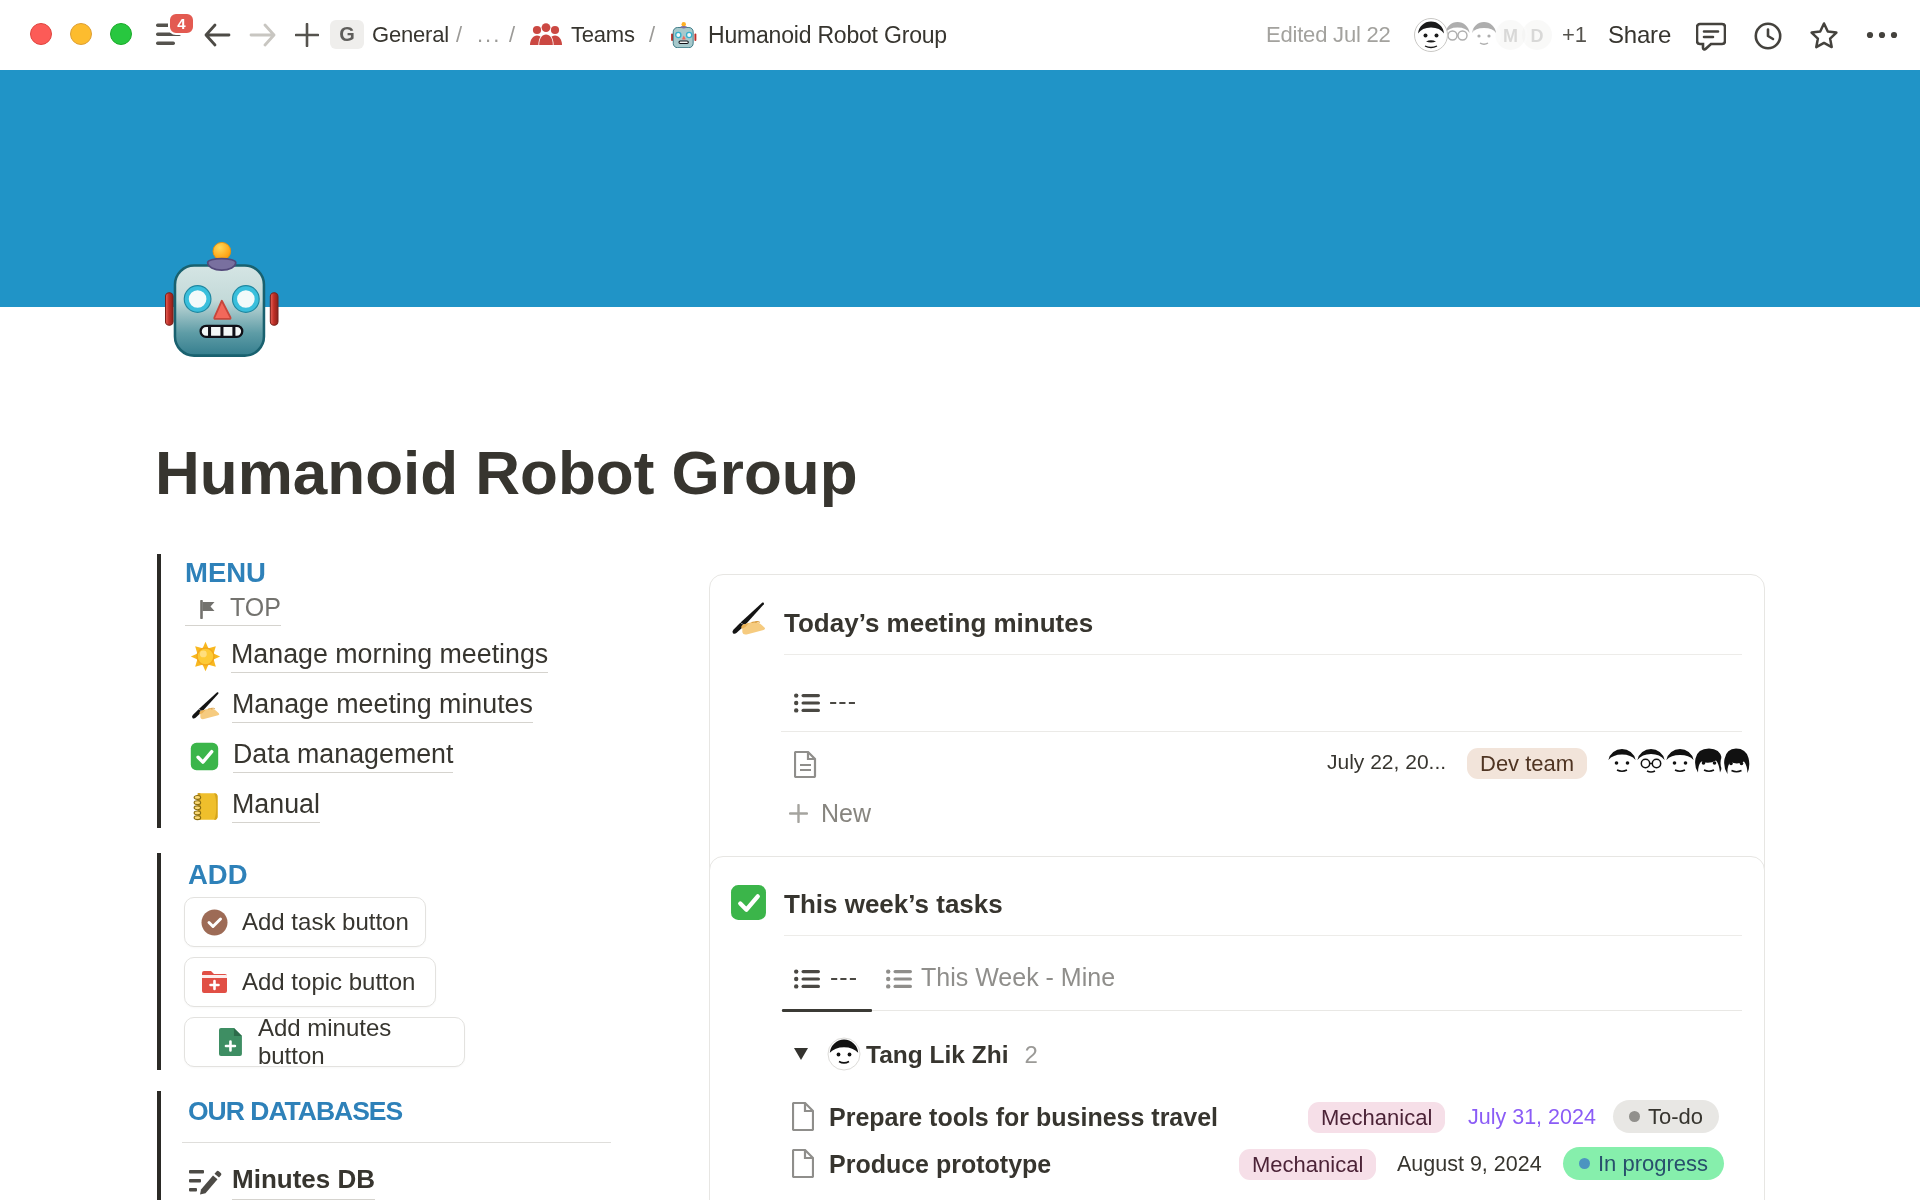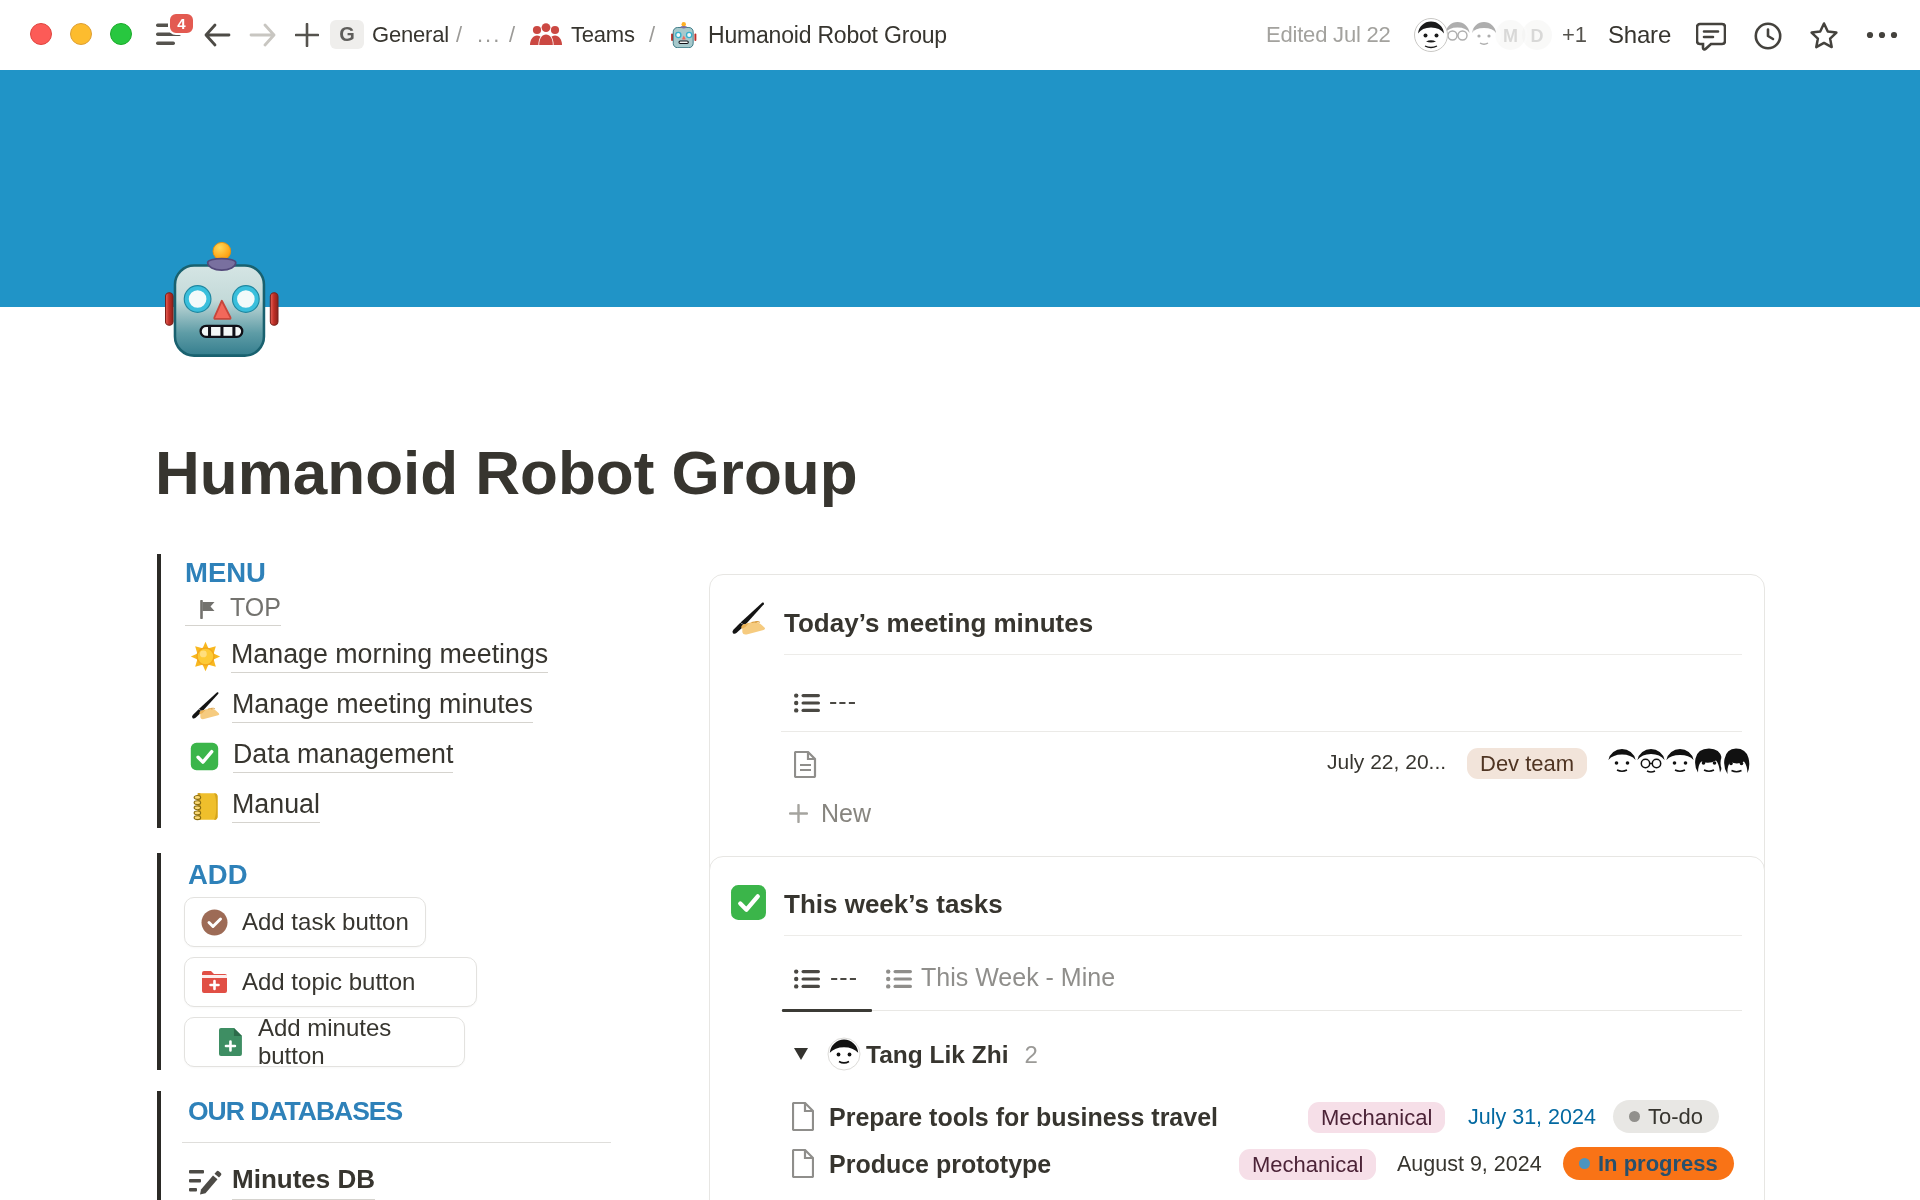--- a/index.html
+++ b/index.html
@@ -259,21 +259,21 @@
 
     <div class="qblock" style="left:157px; top:853px; height:217px;"></div>
     <div class="abs bluehead" style="left:188px; top:859px;">ADD</div>
     <div class="btn" style="left:184px; top:897px; width:242px; height:50px; padding-left:16px;">
       <svg width="27" height="27" viewBox="0 0 27 27" style="margin-right:14px;">
         <circle cx="13.5" cy="13.5" r="13" fill="#9D6B56"></circle>
         <path d="M8 13.5 l4 4 L19.5 10" fill="none" stroke="#fff" stroke-width="3" stroke-linecap="round" stroke-linejoin="round"></path>
       </svg>
       <span class="btnlabel">Add task button</span>
     </div>
-    <div class="btn" style="left:184px; top:957px; width:293px; height:50px; padding-left:16px;">
+    <div class="btn" style="left:184px; top:957px; width:252px; height:50px; padding-left:16px;">
       <svg width="27" height="24" viewBox="0 0 27 24" style="margin-right:14px;">
         <path d="M1 3 q0-2 2-2 h7 l3 3 h11 q2 0 2 2 v15 q0 2 -2 2 H3 q-2 0 -2 -2 z" fill="#E14F45"></path>
         <path d="M1 8 h26 v-1.5 q0 -1.5 -2 -1.5 H1 z" fill="#fff" opacity="0.9"></path>
         <path d="M13.5 11 v8 M9.5 15 h8" stroke="#fff" stroke-width="2.6" stroke-linecap="round"></path>
       </svg>
       <span class="btnlabel">Add topic button</span>
     </div>
     <div class="btn" style="left:184px; top:1017px; width:281px; height:50px; padding-left:34px;">
       <svg width="23" height="28" viewBox="0 0 23 28" style="margin-right:16px;">
         <path d="M2 0 h13 l8 8 v18 q0 2 -2 2 H2 q-2 0 -2 -2 V2 q0 -2 2 -2 z" fill="#3E8E63"></path>
@@ -416,26 +416,26 @@
         <span style="font-size:24.5px; font-weight:600; color:#37352F;">Tang Lik Zhi</span>
         <span style="font-size:24px; color:#9B9A97; margin-left:16px;">2</span>
       </div>
 
       <svg class="abs" style="left:82px; top:245px;" width="22" height="29" viewBox="0 0 22 29">
         <path d="M2 1 h11 l8 8 v18 q0 1 -1 1 H2 q-1 0 -1 -1 V2 q0 -1 1 -1 z" fill="none" stroke="#8F8E8B" stroke-width="2.2"></path>
         <path d="M13 1 v8 h8" fill="none" stroke="#8F8E8B" stroke-width="2.2"></path>
       </svg>
       <div class="abs" style="left:119px; top:245px; height:30px; display:flex; align-items:center; font-size:25px; font-weight:600; color:#37352F;">Prepare tools for business travel</div>
       <div class="abs" style="left:598px; top:245px;"><span class="chip" style="background:#F6DFE8; color:#4C2337;">Mechanical</span></div>
-      <div class="abs" style="left:758px; top:245px; height:31px; display:flex; align-items:center; font-size:21.5px; color:#0369a1;">July 31, 2024</div>
+      <div class="abs" style="left:758px; top:245px; height:31px; display:flex; align-items:center; font-size:21.5px; color:#8b5cf6;">July 31, 2024</div>
       <div class="abs" style="left:903px; top:243px;"><span class="pill" style="background:#E8E7E4;"><span class="dot" style="background:#91908C;"></span>To-do</span></div>
 
       <svg class="abs" style="left:82px; top:292px;" width="22" height="29" viewBox="0 0 22 29">
         <path d="M2 1 h11 l8 8 v18 q0 1 -1 1 H2 q-1 0 -1 -1 V2 q0 -1 1 -1 z" fill="none" stroke="#8F8E8B" stroke-width="2.2"></path>
         <path d="M13 1 v8 h8" fill="none" stroke="#8F8E8B" stroke-width="2.2"></path>
       </svg>
       <div class="abs" style="left:119px; top:292px; height:30px; display:flex; align-items:center; font-size:25px; font-weight:600; color:#37352F;">Produce prototype</div>
       <div class="abs" style="left:529px; top:292px;"><span class="chip" style="background:#F6DFE8; color:#4C2337;">Mechanical</span></div>
       <div class="abs" style="left:687px; top:292px; height:31px; display:flex; align-items:center; font-size:21.5px; color:#37352F;">August 9, 2024</div>
-      <div class="abs" style="left:853px; top:290px;"><span class="pill" style="background:#f97316; color:#28506C;font-weight:bold;"><span class="dot" style="background:#4C94C0;"></span>In progress</span></div>
+      <div class="abs" style="left:853px; top:290px;"><span class="pill" style="background:#86efac; color:#28506C;"><span class="dot" style="background:#4C94C0;"></span>In progress</span></div>
     </div>
   </div>
 </div>
 
 </body></html>

